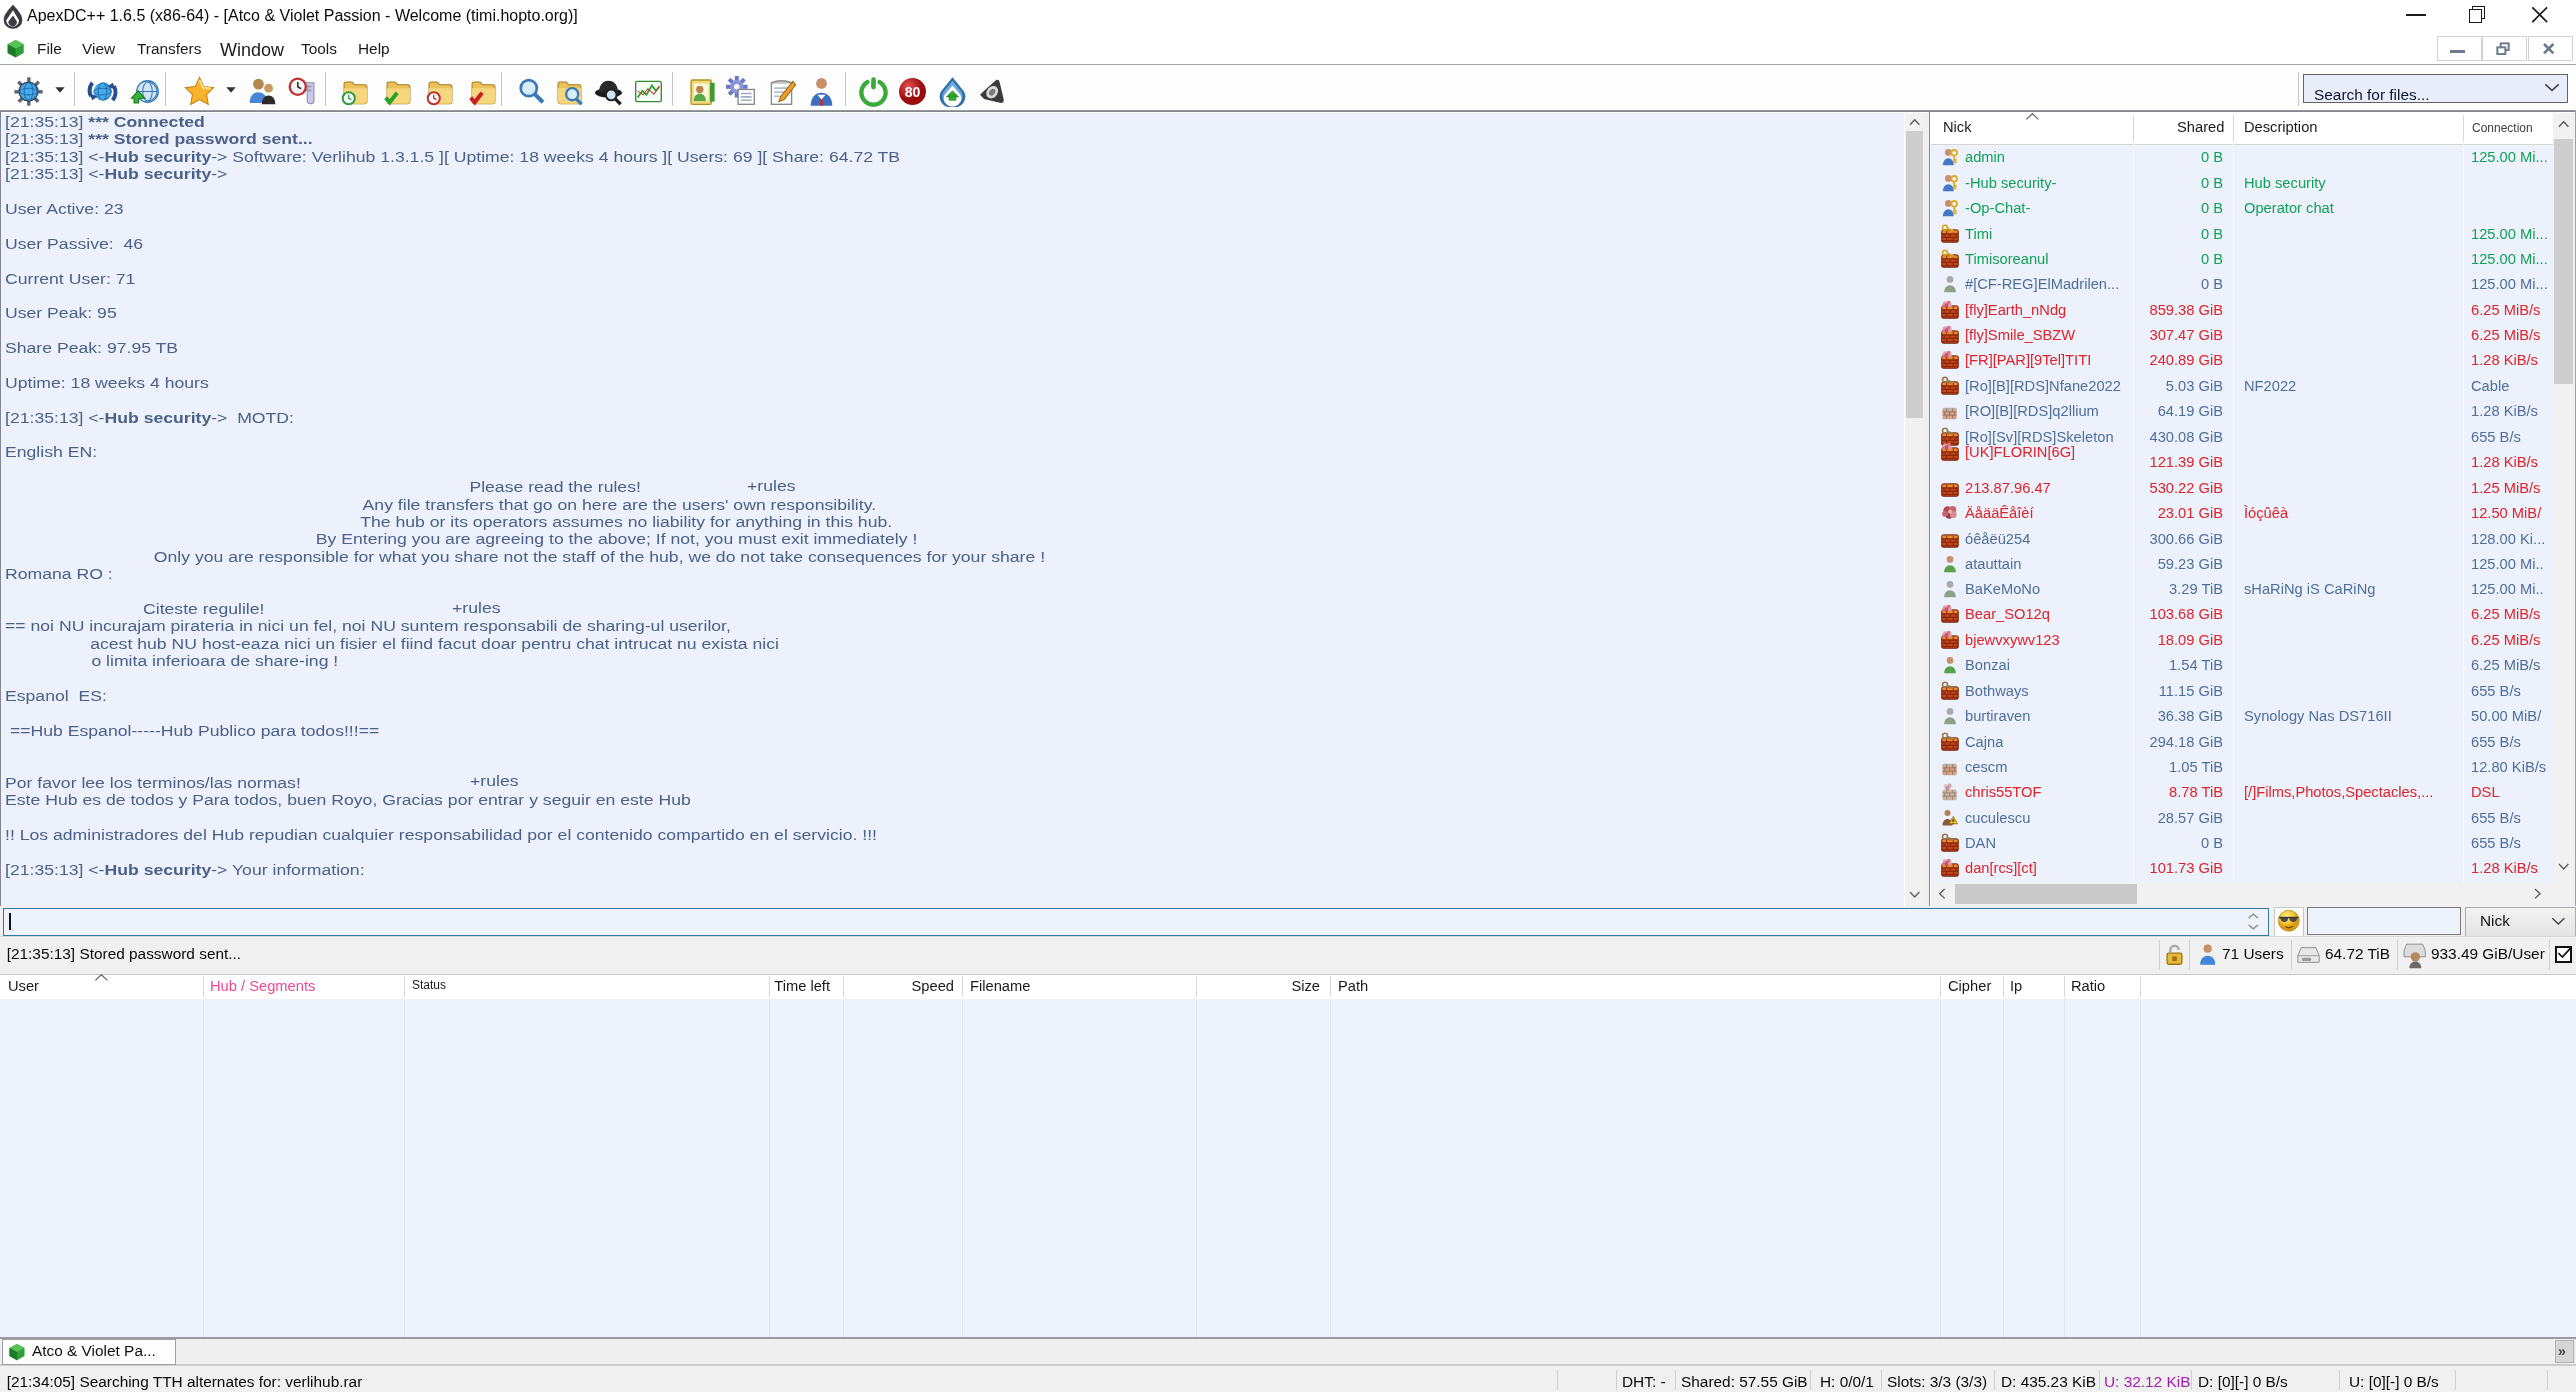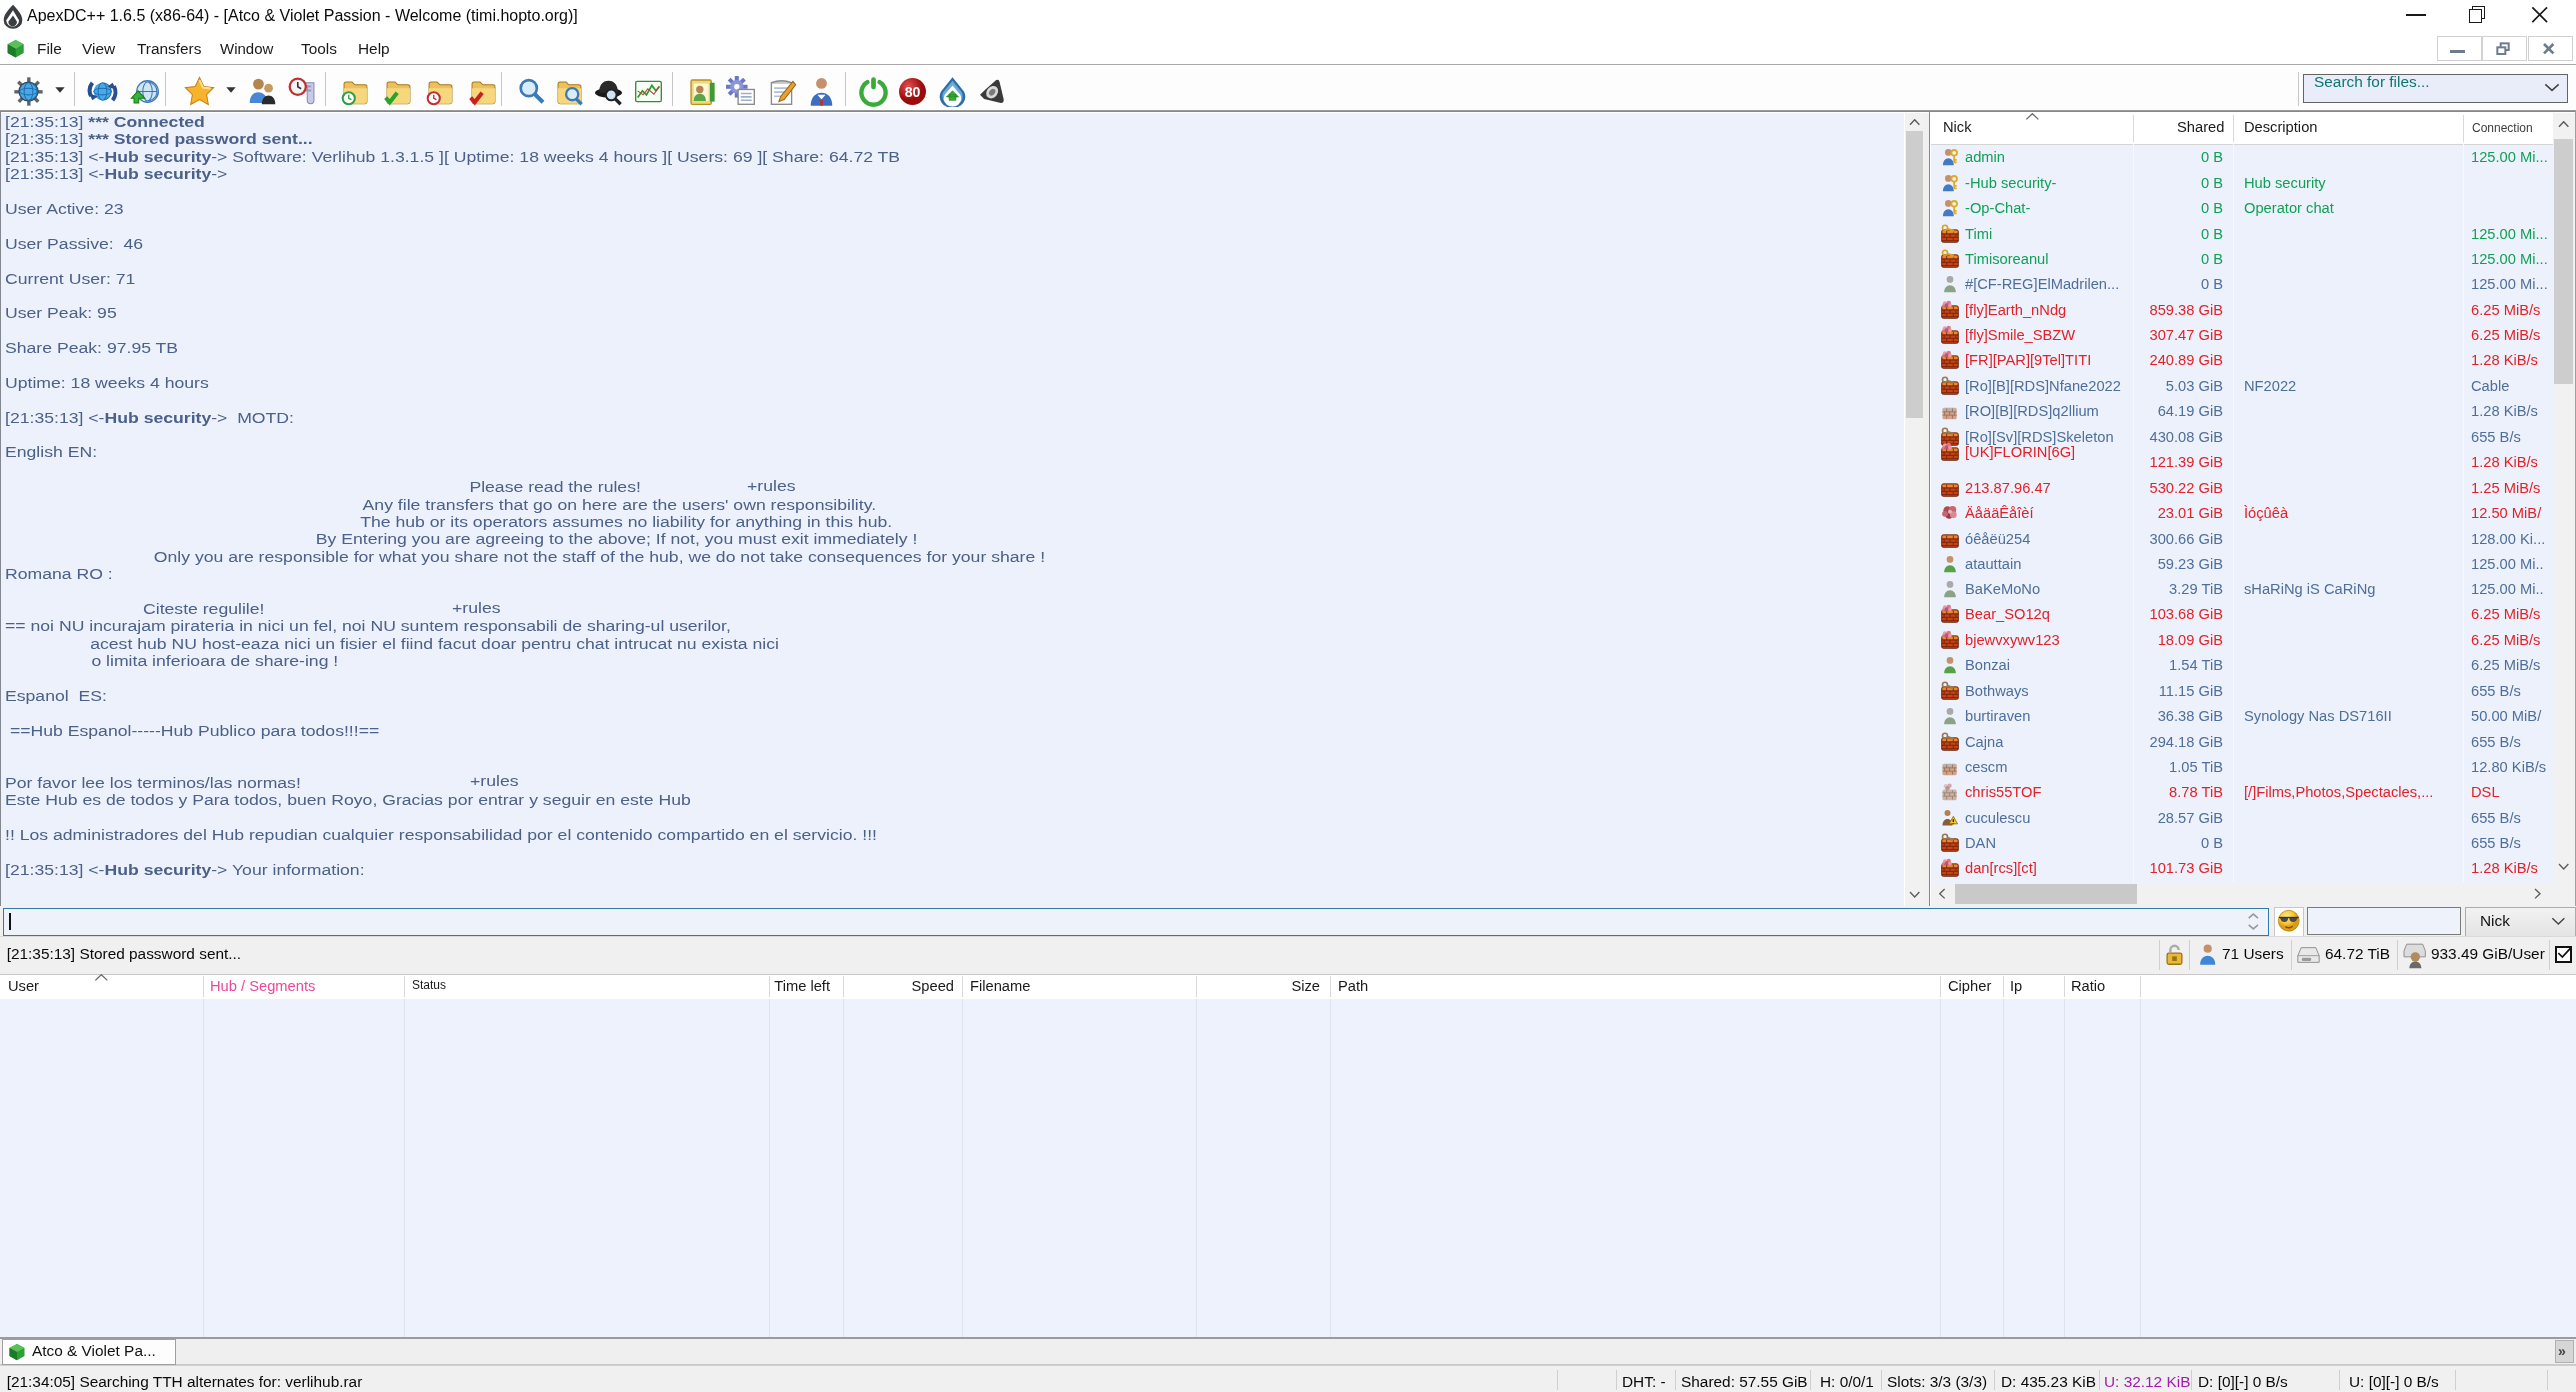--- a/index.html
+++ b/index.html
@@ -110,21 +110,21 @@
 
 <div class="abs" style="left:0;top:32px;width:2576px;height:32px;background:#fff;border-bottom:1.3px solid #a9a9a9"></div>
 <svg class="abs" style="left:5.4px;top:38px" width="21.4" height="21.4" viewBox="0 0 32 32">
  <path d="M16 3l12 6.5v13L16 29 4 22.5v-13z" fill="#2e9e38"></path>
  <path d="M16 3l12 6.5L16 16 4 9.5z" fill="#59c257"></path>
  <path d="M16 16v13L4 22.5v-13z" fill="#1d7a28"></path>
 </svg>
 <div class="txt" style="left:37px;top:40px;font-size:15.4px;color:#1a1a1a">File</div>
 <div class="txt" style="left:82px;top:40px;font-size:15.4px;color:#1a1a1a">View</div>
 <div class="txt" style="left:137px;top:40px;font-size:15.4px;color:#1a1a1a">Transfers</div>
-<div class="txt" style="left:220px;top:40px;font-size:15px;color:#1a1a1a">Window</div>
+<div class="txt" style="left:220px;top:40px;font-size:18px;color:#1a1a1a">Window</div>
 <div class="txt" style="left:301px;top:40px;font-size:15.4px;color:#1a1a1a">Tools</div>
 <div class="txt" style="left:358px;top:40px;font-size:15.4px;color:#1a1a1a">Help</div>
 <div class="abs" style="left:2437px;top:36px;width:43px;height:23px;border:0.7px solid #d2d2d2;background:#fff"></div>
 <div class="abs" style="left:2482px;top:36px;width:43px;height:23px;border:0.7px solid #d2d2d2;background:#fff"></div>
 <div class="abs" style="left:2528px;top:36px;width:43px;height:23px;border:0.7px solid #d2d2d2;background:#fff"></div>
 <div class="abs" style="left:2450px;top:50px;width:14.7px;height:3.4px;background:#6c7c8c"></div>
 <svg class="abs" style="left:2496px;top:42px" width="14.7" height="13.4" viewBox="0 0 22 20">
     <rect x="7" y="2" width="12" height="10" fill="none" stroke="#6c7c8c" stroke-width="3"></rect>
     <rect x="2" y="8" width="12" height="10" fill="#fff" stroke="#6c7c8c" stroke-width="3"></rect>
   </svg>
@@ -283,21 +283,21 @@
   </svg>
 <div class="abs" style="left:74px;top:72px;width:1.3px;height:34px;background:#c6c6c6"></div>
 <div class="abs" style="left:165px;top:72px;width:1.3px;height:34px;background:#c6c6c6"></div>
 <div class="abs" style="left:325px;top:72px;width:1.3px;height:34px;background:#c6c6c6"></div>
 <div class="abs" style="left:501px;top:72px;width:1.3px;height:34px;background:#c6c6c6"></div>
 <div class="abs" style="left:672px;top:72px;width:1.3px;height:34px;background:#c6c6c6"></div>
 <div class="abs" style="left:845px;top:72px;width:1.3px;height:34px;background:#c6c6c6"></div>
 <div class="abs" style="left:2298px;top:72px;width:1.3px;height:34px;background:#c6c6c6"></div>
 
 <div class="abs" style="left:2303px;top:74px;width:263px;height:27px;border:1.3px solid #636363;background:#e9edfa"></div>
-<div class="txt" style="left:2314px;top:73px;font-size:15.4px;color:#0f766e">Search for files...</div>
+<div class="txt" style="left:2314px;top:86px;font-size:15.4px;color:#0f172a">Search for files...</div>
 <svg class="abs" style="left:2544px;top:83px" width="16" height="9.4" viewBox="0 0 24 14">
     <path d="M2 2l10 9 10-9" stroke="#444" stroke-width="2.4" fill="none"></path>
   </svg>
 
 <div class="abs" style="left:0;top:111px;width:2576px;height:1.3px;background:#828790"></div>
 <div class="abs" style="left:0;top:111px;width:1.3px;height:795px;background:#828790"></div>
 <div class="abs" style="left:1.3px;top:113px;width:1903px;height:793px;background:#edf1fb"></div>
 <div class="abs" style="left:5.4px;top:114px;font-size:14.7px;line-height:17.4px;color:#4b6189;transform:scaleX(1.2);transform-origin:0 0;white-space:pre"><div class="chln">[21:35:13] <b>*** Connected</b></div><div class="chln">[21:35:13] <b>*** Stored password sent...</b></div><div class="chln">[21:35:13] &lt;-<b>Hub security</b>-&gt; Software: Verlihub 1.3.1.5 ][ Uptime: 18 weeks 4 hours ][ Users: 69 ][ Share: 64.72 TB</div><div class="chln">[21:35:13] &lt;-<b>Hub security</b>-&gt;</div><div class="chln"></div><div class="chln">User Active: 23</div><div class="chln"></div><div class="chln">User Passive:  46</div><div class="chln"></div><div class="chln">Current User: 71</div><div class="chln"></div><div class="chln">User Peak: 95</div><div class="chln"></div><div class="chln">Share Peak: 97.95 TB</div><div class="chln"></div><div class="chln">Uptime: 18 weeks 4 hours</div><div class="chln"></div><div class="chln">[21:35:13] &lt;-<b>Hub security</b>-&gt;  MOTD:</div><div class="chln"></div><div class="chln">English EN:</div><div class="chln"></div><div class="chln" style="padding-left:387px">Please read the rules!</div><div class="chln" style="padding-left:298px">Any file transfers that go on here are the users' own responsibility.</div><div class="chln" style="padding-left:296px">The hub or its operators assumes no liability for anything in this hub.</div><div class="chln" style="padding-left:259px">By Entering you are agreeing to the above; If not, you must exit immediately !</div><div class="chln" style="padding-left:124px">Only you are responsible for what you share not the staff of the hub, we do not take consequences for your share !</div><div class="chln">Romana RO :</div><div class="chln"></div><div class="chln" style="padding-left:115px">Citeste regulile!</div><div class="chln">== noi NU incurajam pirateria in nici un fel, noi NU suntem responsabili de sharing-ul userilor,</div><div class="chln" style="padding-left:71px">acest hub NU host-eaza nici un fisier el fiind facut doar pentru chat intrucat nu exista nici</div><div class="chln" style="padding-left:72px">o limita inferioara de share-ing !</div><div class="chln"></div><div class="chln">Espanol  ES:</div><div class="chln"></div><div class="chln"> ==Hub Espanol-----Hub Publico para todos!!!==</div><div class="chln"></div><div class="chln"></div><div class="chln">Por favor lee los terminos/las normas!</div><div class="chln">Este Hub es de todos y Para todos, buen Royo, Gracias por entrar y seguir en este Hub</div><div class="chln"></div><div class="chln">!! Los administradores del Hub repudian cualquier responsabilidad por el contenido compartido en el servicio. !!!</div><div class="chln"></div><div class="chln">[21:35:13] &lt;-<b>Hub security</b>-&gt; Your information:</div></div>
 <div class="abs" style="left:747px;top:478px;font-size:14.7px;line-height:17.4px;color:#4b6189;transform:scaleX(1.2);transform-origin:0 0;white-space:pre">+rules</div>
 <div class="abs" style="left:452px;top:600px;font-size:14.7px;line-height:17.4px;color:#4b6189;transform:scaleX(1.2);transform-origin:0 0;white-space:pre">+rules</div>

